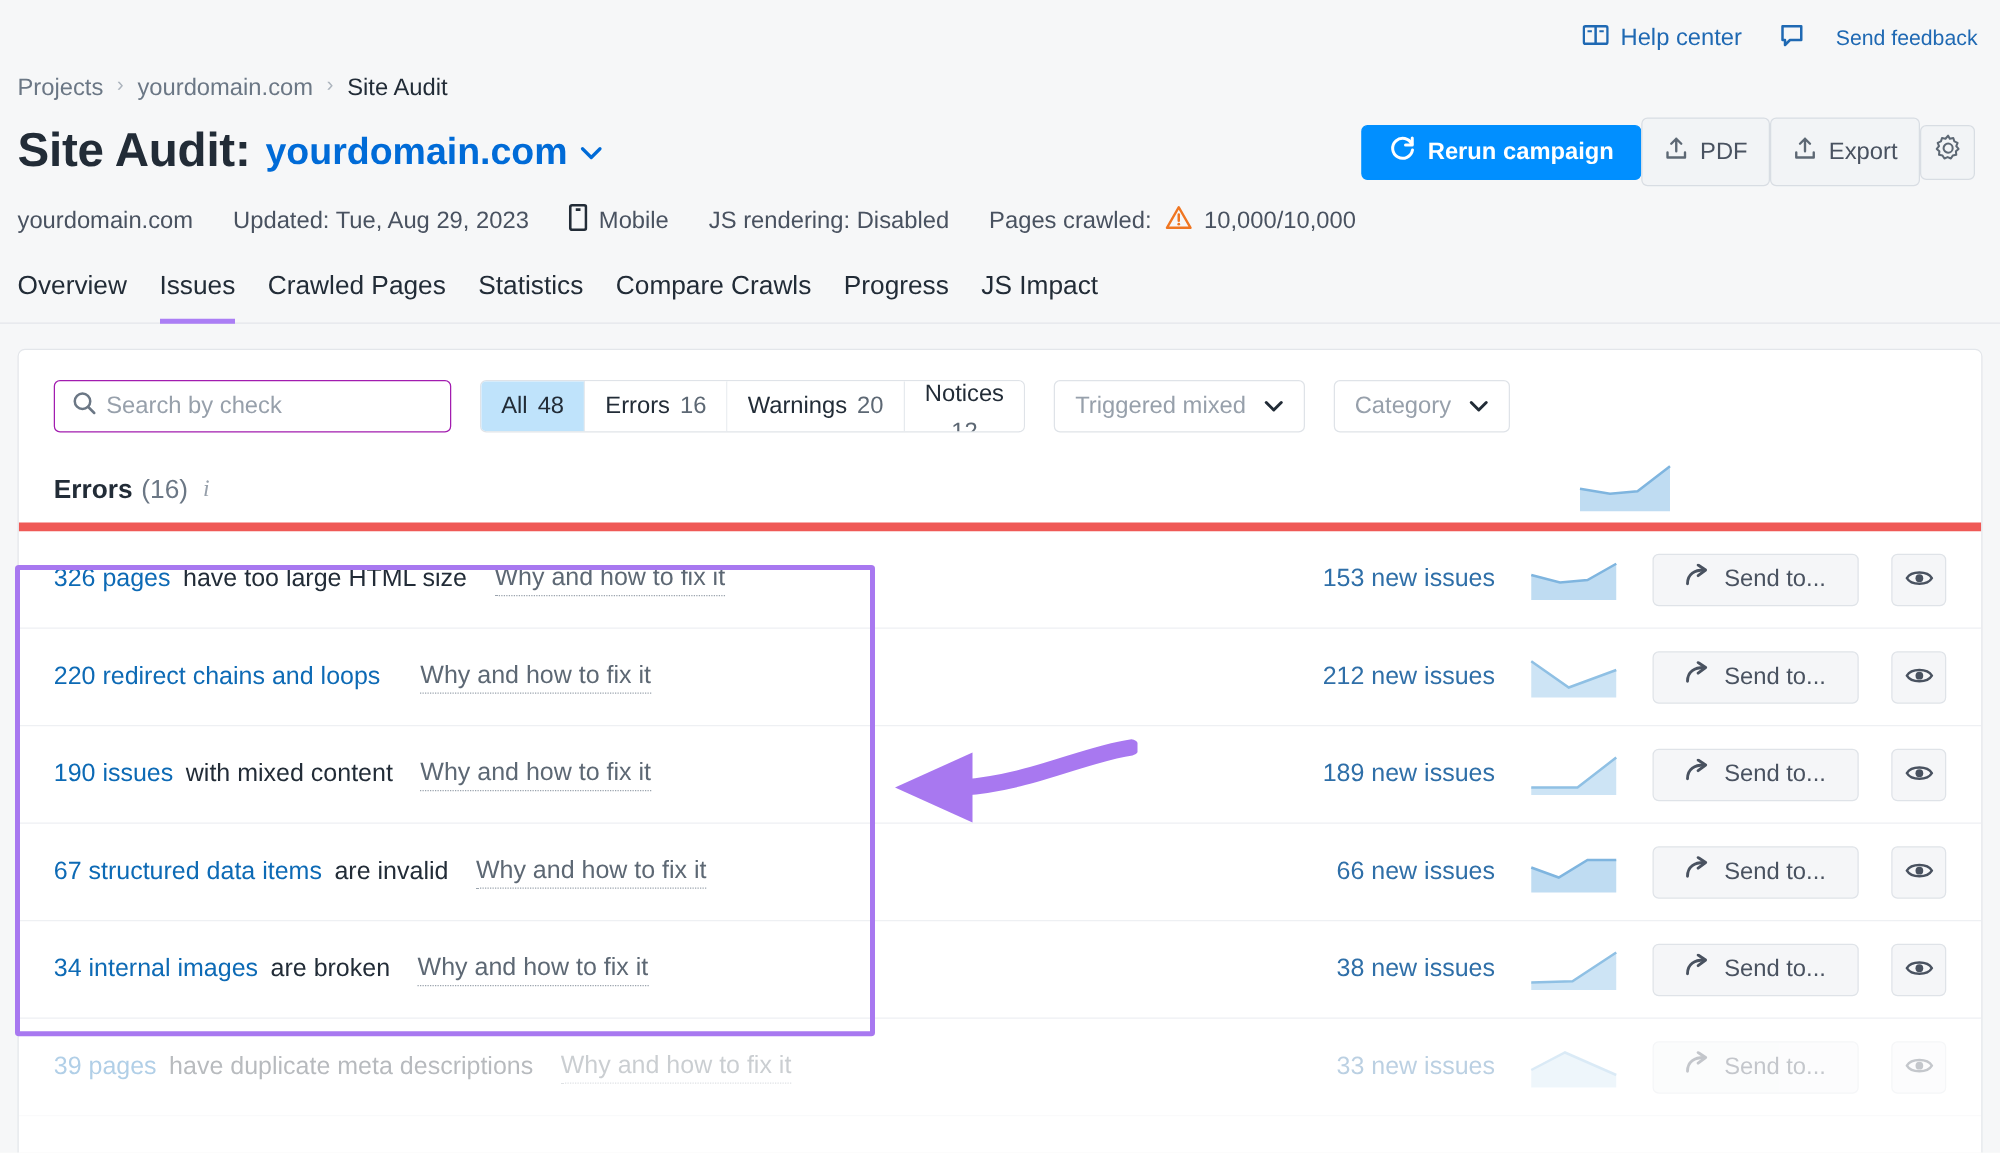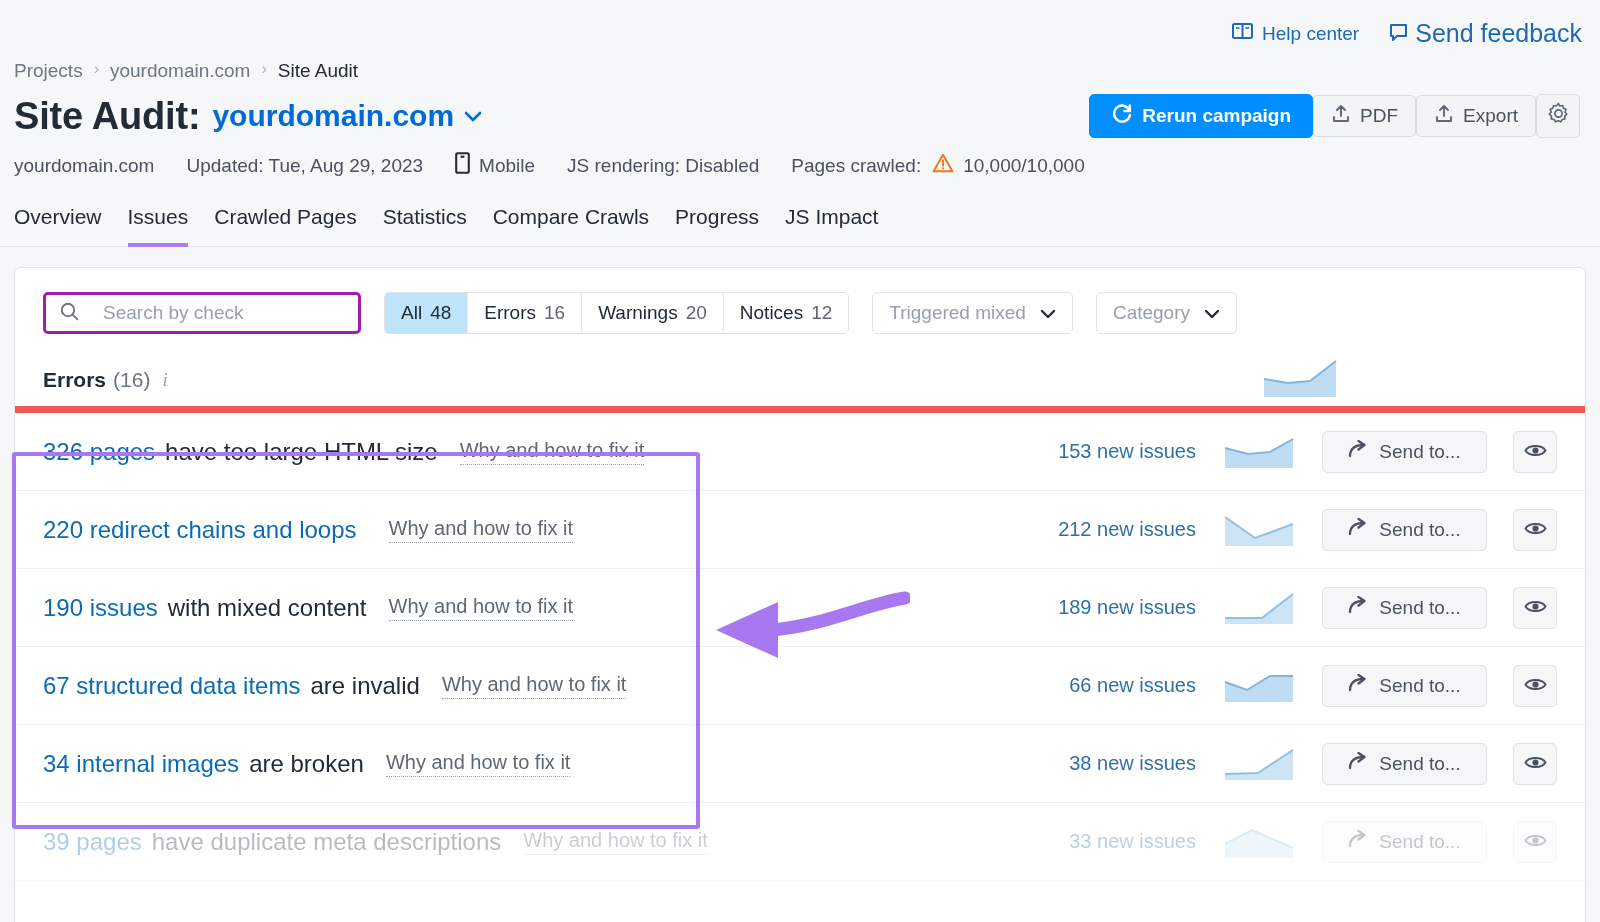--- a/index.html
+++ b/index.html
@@ -35,21 +35,21 @@
     margin-left: 12px;
     font-size: 30px; font-weight: bold; color: #006bd7;
     cursor: pointer; white-space: nowrap;
   }
   .chev { display: inline-block; width: 16px; height: 10px; }
   .chev svg { display: block; }
 
   .title-actions { margin-left: auto; display: flex; align-items: center; }
   .btn {
     display: inline-flex; align-items: center; justify-content: center; gap: 9px;
-    height: 42px; padding: 0 17px;
+    height: 55px; padding: 0 17px;
     border-radius: 5px; border: 1px solid #d8dde3;
     background: #f2f4f6; color: #495260;
     font-size: 19px; cursor: pointer; white-space: nowrap;
   }
   .btn-primary {
     background: #018fff; border-color: #018fff; color: #fff;
     font-weight: bold; padding: 0 21px; height: 44px;
   }
   .btn-icon-only { width: 44px; height: 44px; padding: 0; }
 
@@ -80,41 +80,41 @@
     margin: 20px 14px 0 14px;
     background: #fff; border: 1px solid #e3e6ea; border-radius: 6px;
     height: 900px; overflow: hidden;
   }
 
   .filter-bar {
     display: flex; align-items: center; gap: 23px;
     padding: 24px 28px 0 28px;
   }
   .search-box {
-    display: flex; align-items: center; gap: 24px;
+    display: flex; align-items: center; gap: 8px;
     width: 318px; height: 42px; padding: 0 14px;
-    border: 3px solid #a21caf; border-radius: 5px; background: #fff;
+    border: 1px solid #a21caf; border-radius: 5px; background: #fff;
   }
   .search-box input {
     border: none; outline: none; font-size: 19px; color: #222c37;
     background: transparent; width: 100%;
     font-family: "Liberation Sans", sans-serif;
   }
   .search-box input::placeholder { color: #97a0ab; }
 
   .segmented { display: flex; height: 42px; border-radius: 5px; overflow: hidden;
                border: 1px solid #dfe3e8; }
   .seg {
     display: flex; align-items: center; gap: 8px;
     padding: 0 16px; font-size: 19px; color: #222c37;
     background: #fff; cursor: pointer;
     border-right: 1px solid #e6eaee;
     justify-content: space-between;
   }
-  .seg:last-child { border-right: none; }
+  .seg:last-child { border-right: none; flex-direction: column; }
   .seg.active { background: #bfe3fb; }
   .seg .cnt { color: #5d6874; }
   .seg.active .cnt { color: #222c37; }
 
   .dropdown {
     display: flex; align-items: center; gap: 14px;
     height: 42px; padding: 0 16px;
     border: 1px solid #dfe3e8; border-radius: 5px; background: #fff;
     font-size: 19px; color: #97a0ab; cursor: pointer; white-space: nowrap;
   }
@@ -132,21 +132,21 @@
   .red-bar { height: 7px; background: #ef5956; margin-top: 6px; }
 
   
   .rows { position: relative; }
   .row {
     display: flex; align-items: center;
     height: 78px; padding: 0 28px 0 28px;
     border-bottom: 1px solid #eef0f3;
   }
   .row:first-child { border-top: none; }
-  .row-text { display: flex; align-items: baseline; gap: 10px; font-size: 24px; white-space: nowrap; }
+  .row-text { display: flex; align-items: baseline; gap: 10px; font-size: 20px; white-space: nowrap; }
   .issue-link { color: #0d6ab5; cursor: pointer; }
   .issue-rest { color: #222c37; }
   .why-link {
     margin-left: 22px; font-size: 20px; color: #5d6874;
     border-bottom: 1px dotted #9aa3ad; cursor: pointer; padding-bottom: 2px;
   }
   .row-right {
     margin-left: auto; display: flex; align-items: center; gap: 26px;
   }
   .new-issues { font-size: 20px; color: #2f6fa8; white-space: nowrap;
@@ -191,21 +191,21 @@
     <span>
       <svg width="21" height="18" viewBox="0 0 21 18">
           <rect x="1" y="2" width="19" height="14" rx="1.5" fill="none" stroke="#1f69b3" stroke-width="2"></rect>
           <line x1="10.5" y1="2" x2="10.5" y2="16" stroke="#1f69b3" stroke-width="2"></line>
           <line x1="4" y1="6" x2="7.5" y2="6" stroke="#1f69b3" stroke-width="1.6"></line>
           <line x1="13.5" y1="6" x2="17" y2="6" stroke="#1f69b3" stroke-width="1.6"></line>
         </svg>
     </span>
     <span>Help center</span>
   </div>
-  <div style="display:flex;align-items:center;gap:7px;color:#1f69b3;font-size:25px;cursor:pointer;">
+  <div style="display:flex;align-items:center;gap:26px;color:#1f69b3;font-size:17px;cursor:pointer;">
     <span>
       <svg width="19" height="19" viewBox="0 0 19 19">
           <path d="M2 2 h15 v11 h-9 l-4 4 v-4 h-2 z" fill="none" stroke="#1f69b3" stroke-width="2" stroke-linejoin="round"></path>
         </svg>
     </span>
     <span>Send feedback</span>
   </div>
 </div>
 
 <div class="title-row">

